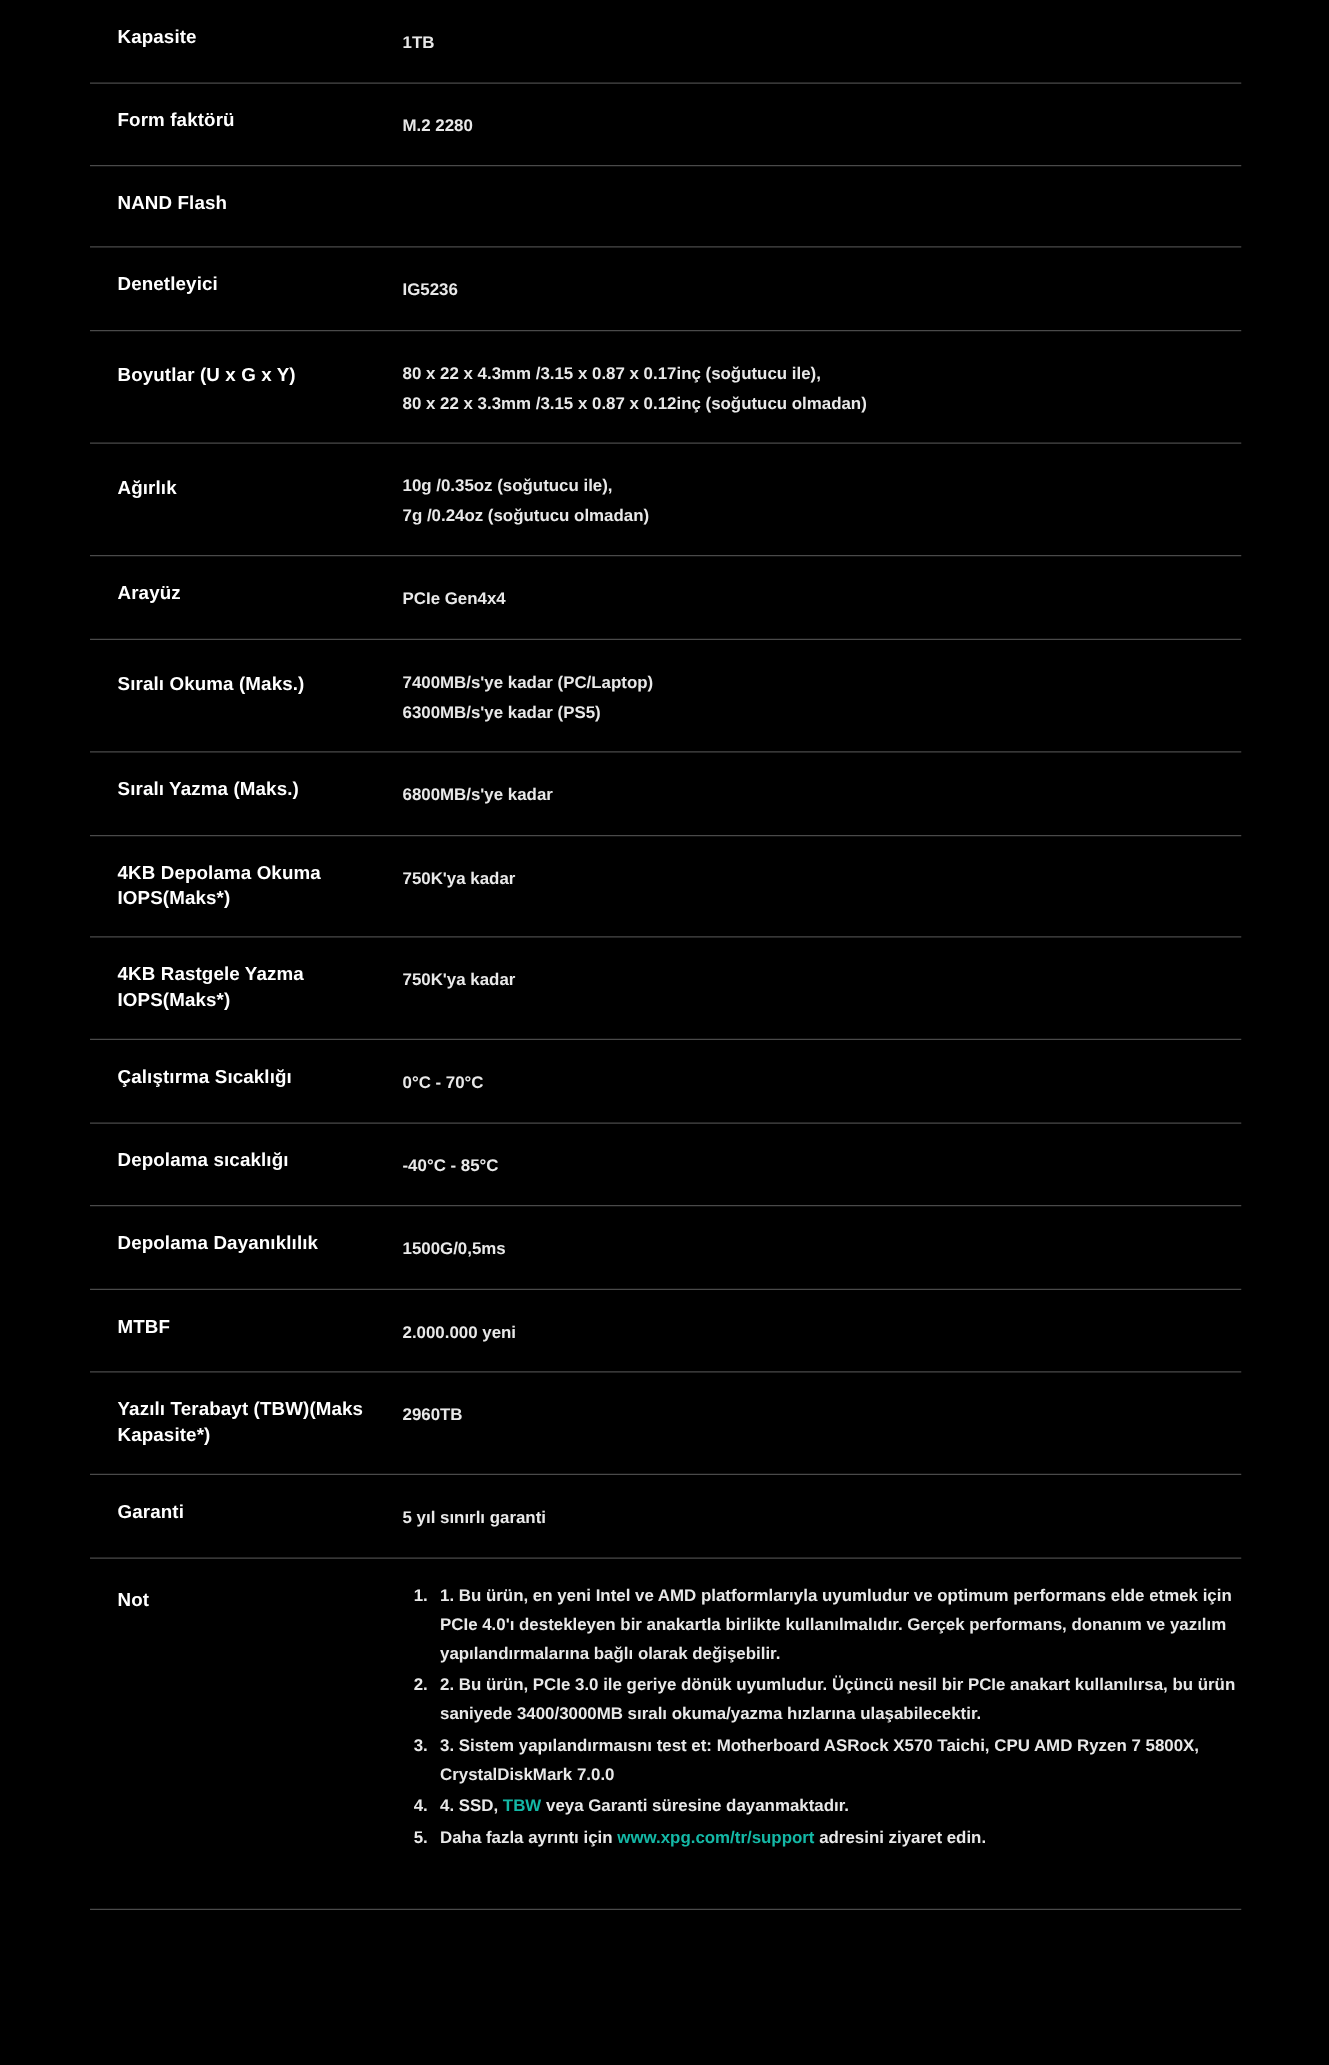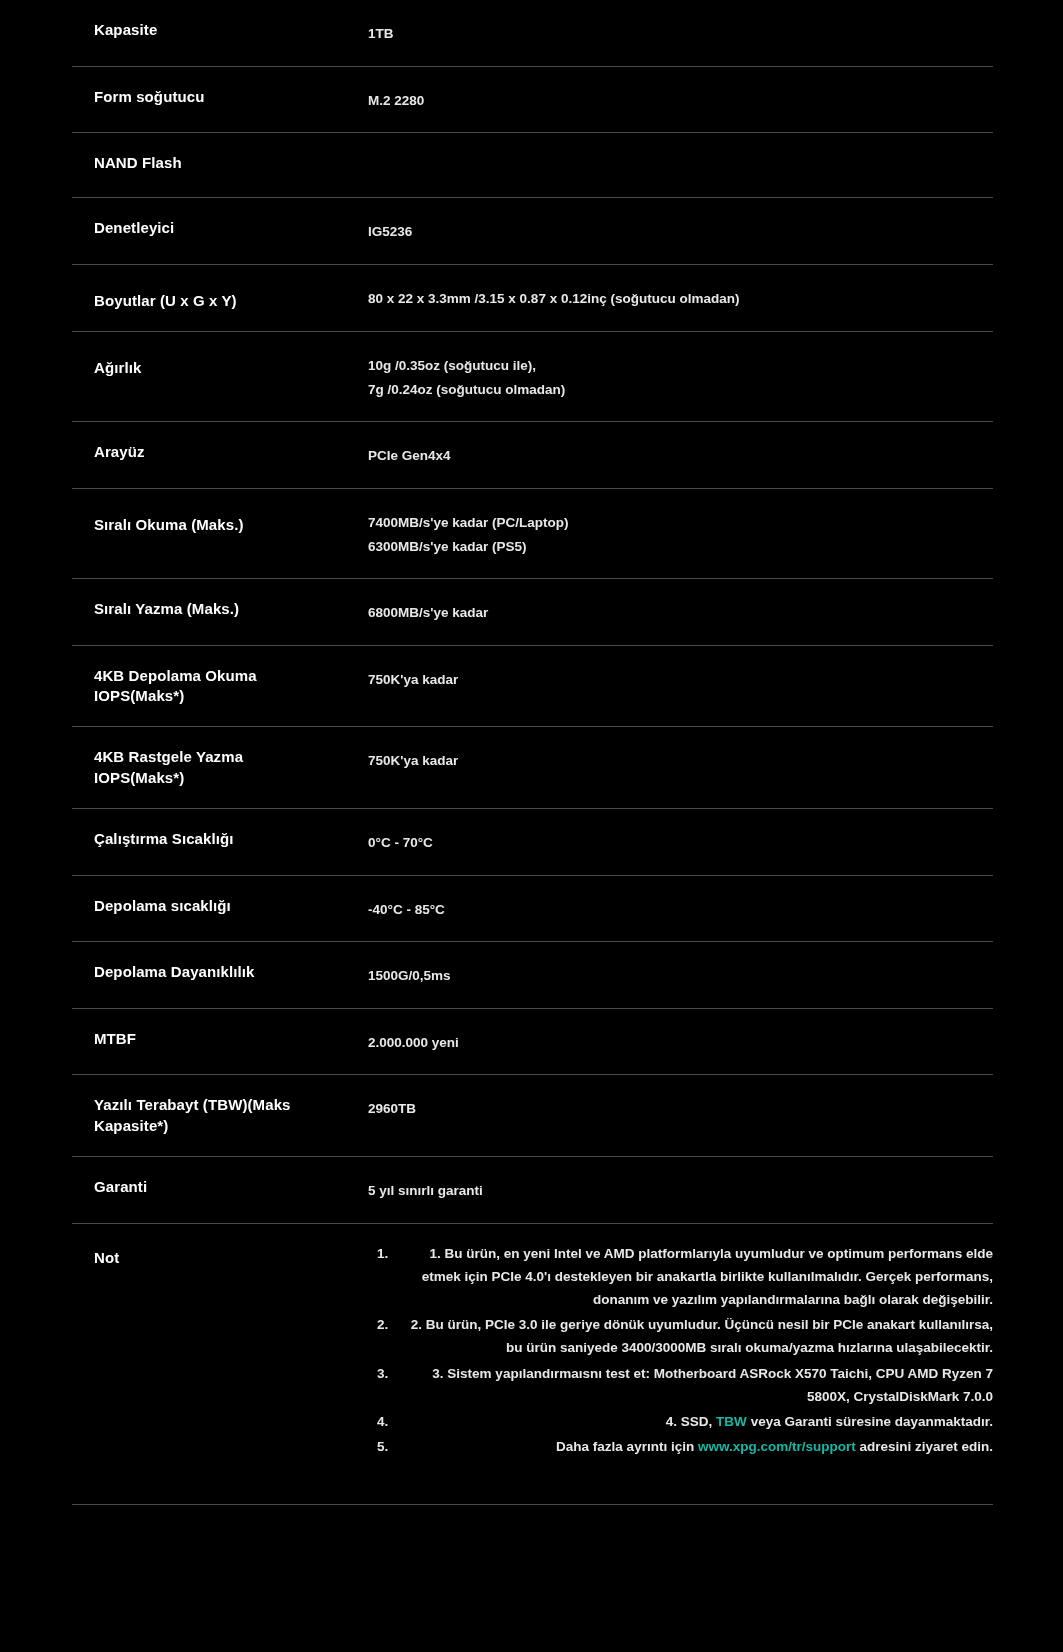--- a/index.html
+++ b/index.html
@@ -18,21 +18,20 @@
     width: 1063px;
     box-sizing: border-box;
     padding: 0 70px 0 72px;
   }
   .spec-row {
     display: flex;
     align-items: flex-start;
     border-bottom: 1px solid #4a4a4a;
     padding: 0;
     min-height: 64px;
-    gap: 46px;
   }
   .spec-row:last-child {
     border-bottom: 1px solid #4a4a4a;
   }
   .spec-label {
     width: 250px;
     flex: 0 0 250px;
     font-size: 15px;
     font-weight: bold;
     color: #ffffff;
@@ -62,21 +61,20 @@
   .note-row .spec-label {
     padding-top: 24px;
   }
   .note-list {
     margin: 0;
     padding: 18px 0 20px 24px;
     list-style: decimal;
     font-size: 13.5px;
     line-height: 1.72;
     color: #e8e8e8;
-    text-align: right;
   }
   .note-list li {
     margin-bottom: 2px;
     padding-left: 6px;
   }
   a.link {
     color: #14b8a6;
     text-decoration: none;
   }
   .bottom-pad {
@@ -89,40 +87,41 @@
 <div class="spec-table">
 
   <div class="spec-row">
     <div class="spec-label">Kapasite</div>
     <div class="spec-value">
       <span class="line">1TB</span>
     </div>
   </div>
 
   <div class="spec-row">
-    <div class="spec-label">Form soğutucu</div>
+    <div class="spec-label">Form faktörü</div>
     <div class="spec-value">
       <span class="line">M.2 2280</span>
     </div>
   </div>
 
   <div class="spec-row">
     <div class="spec-label">NAND Flash</div>
   </div>
 
   <div class="spec-row">
     <div class="spec-label">Denetleyici</div>
     <div class="spec-value">
       <span class="line">IG5236</span>
     </div>
   </div>
 
   <div class="spec-row row-tall">
     <div class="spec-label">Boyutlar (U x G x Y)</div>
     <div class="spec-value">
+      <span class="line">80 x 22 x 4.3mm /3.15 x 0.87 x 0.17inç (soğutucu ile),</span>
       <span class="line">80 x 22 x 3.3mm /3.15 x 0.87 x 0.12inç (soğutucu olmadan)</span>
     </div>
   </div>
 
   <div class="spec-row row-tall">
     <div class="spec-label">Ağırlık</div>
     <div class="spec-value">
       <span class="line">10g /0.35oz (soğutucu ile),</span>
       <span class="line">7g /0.24oz (soğutucu olmadan)</span>
     </div>

